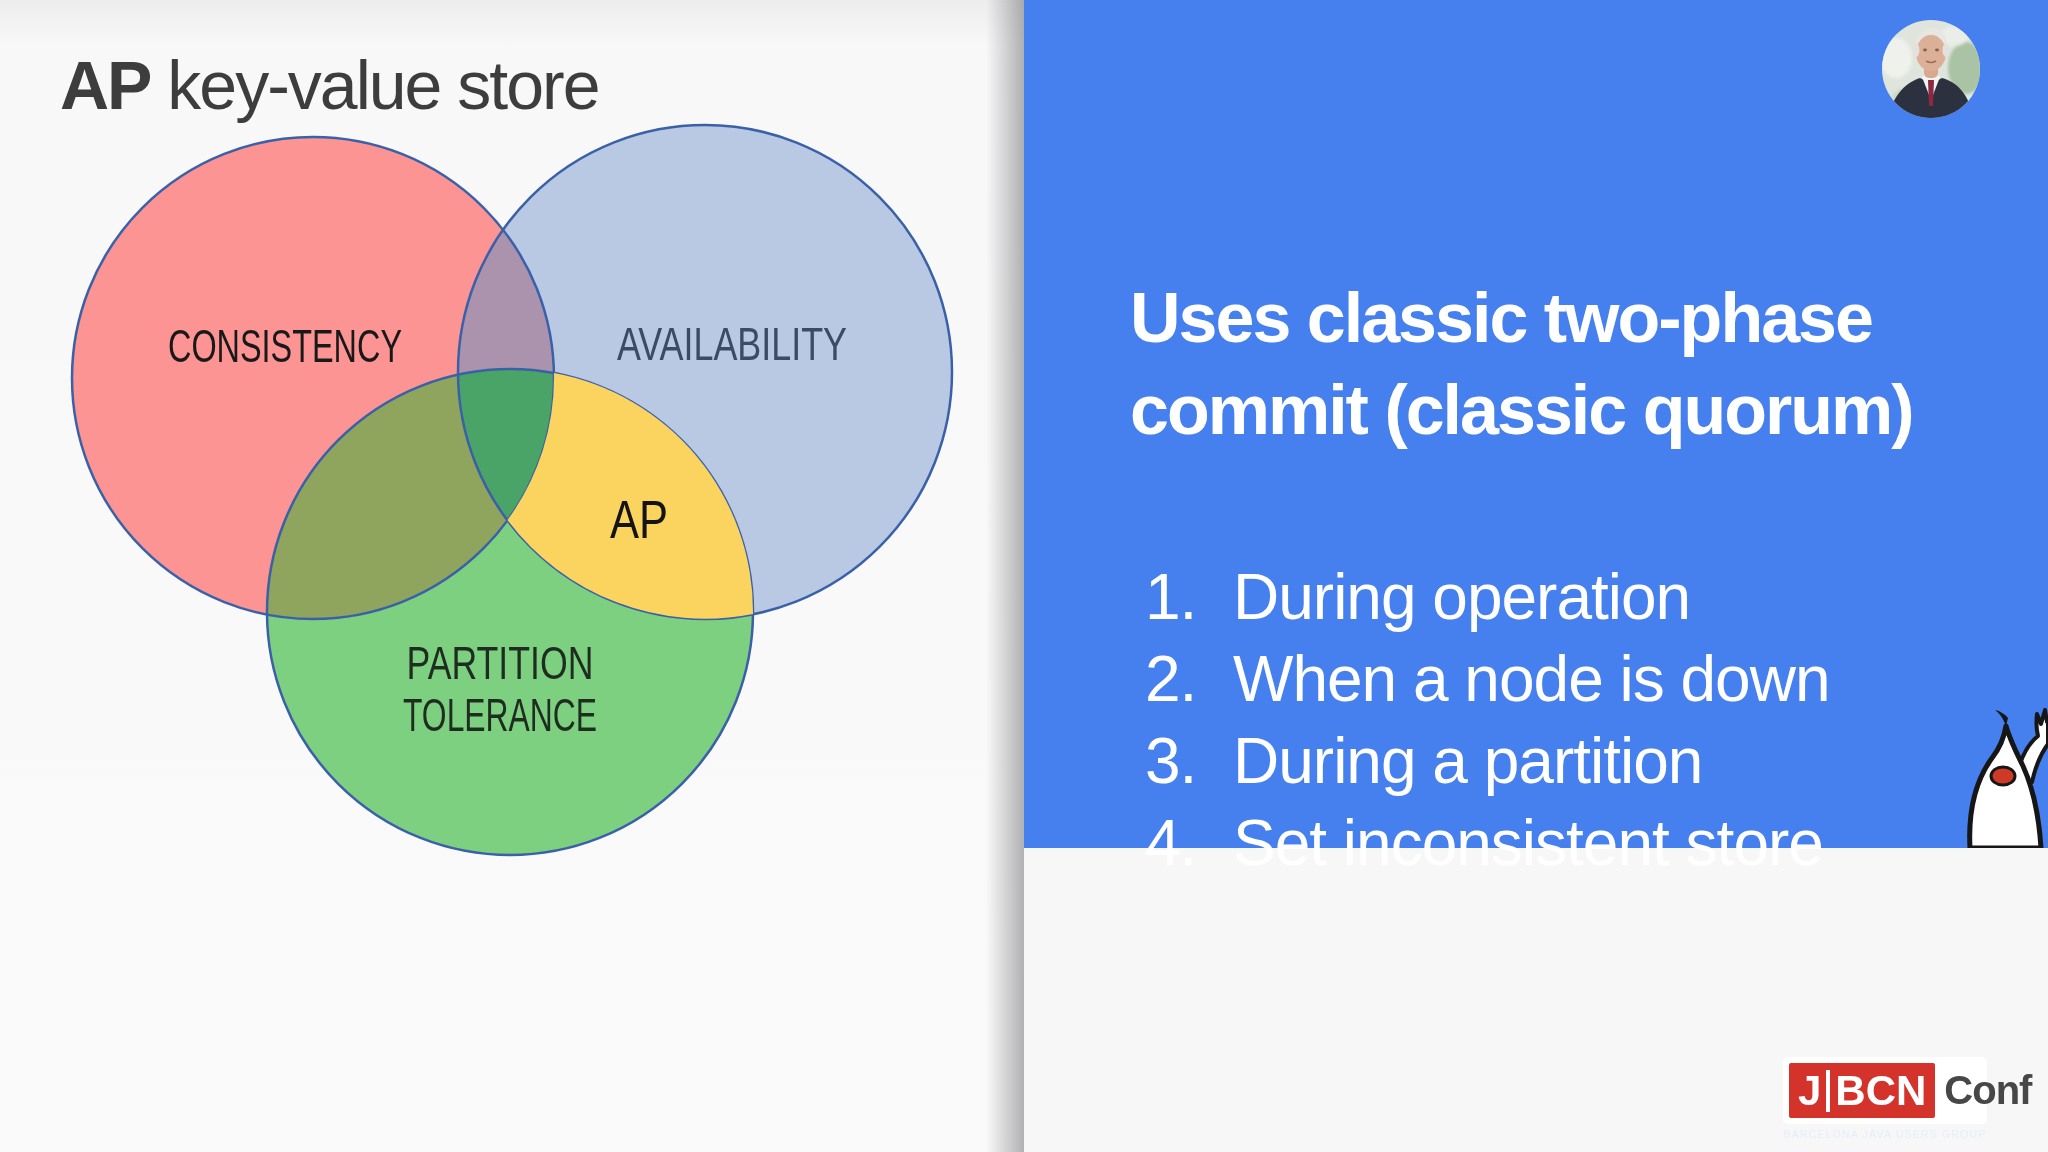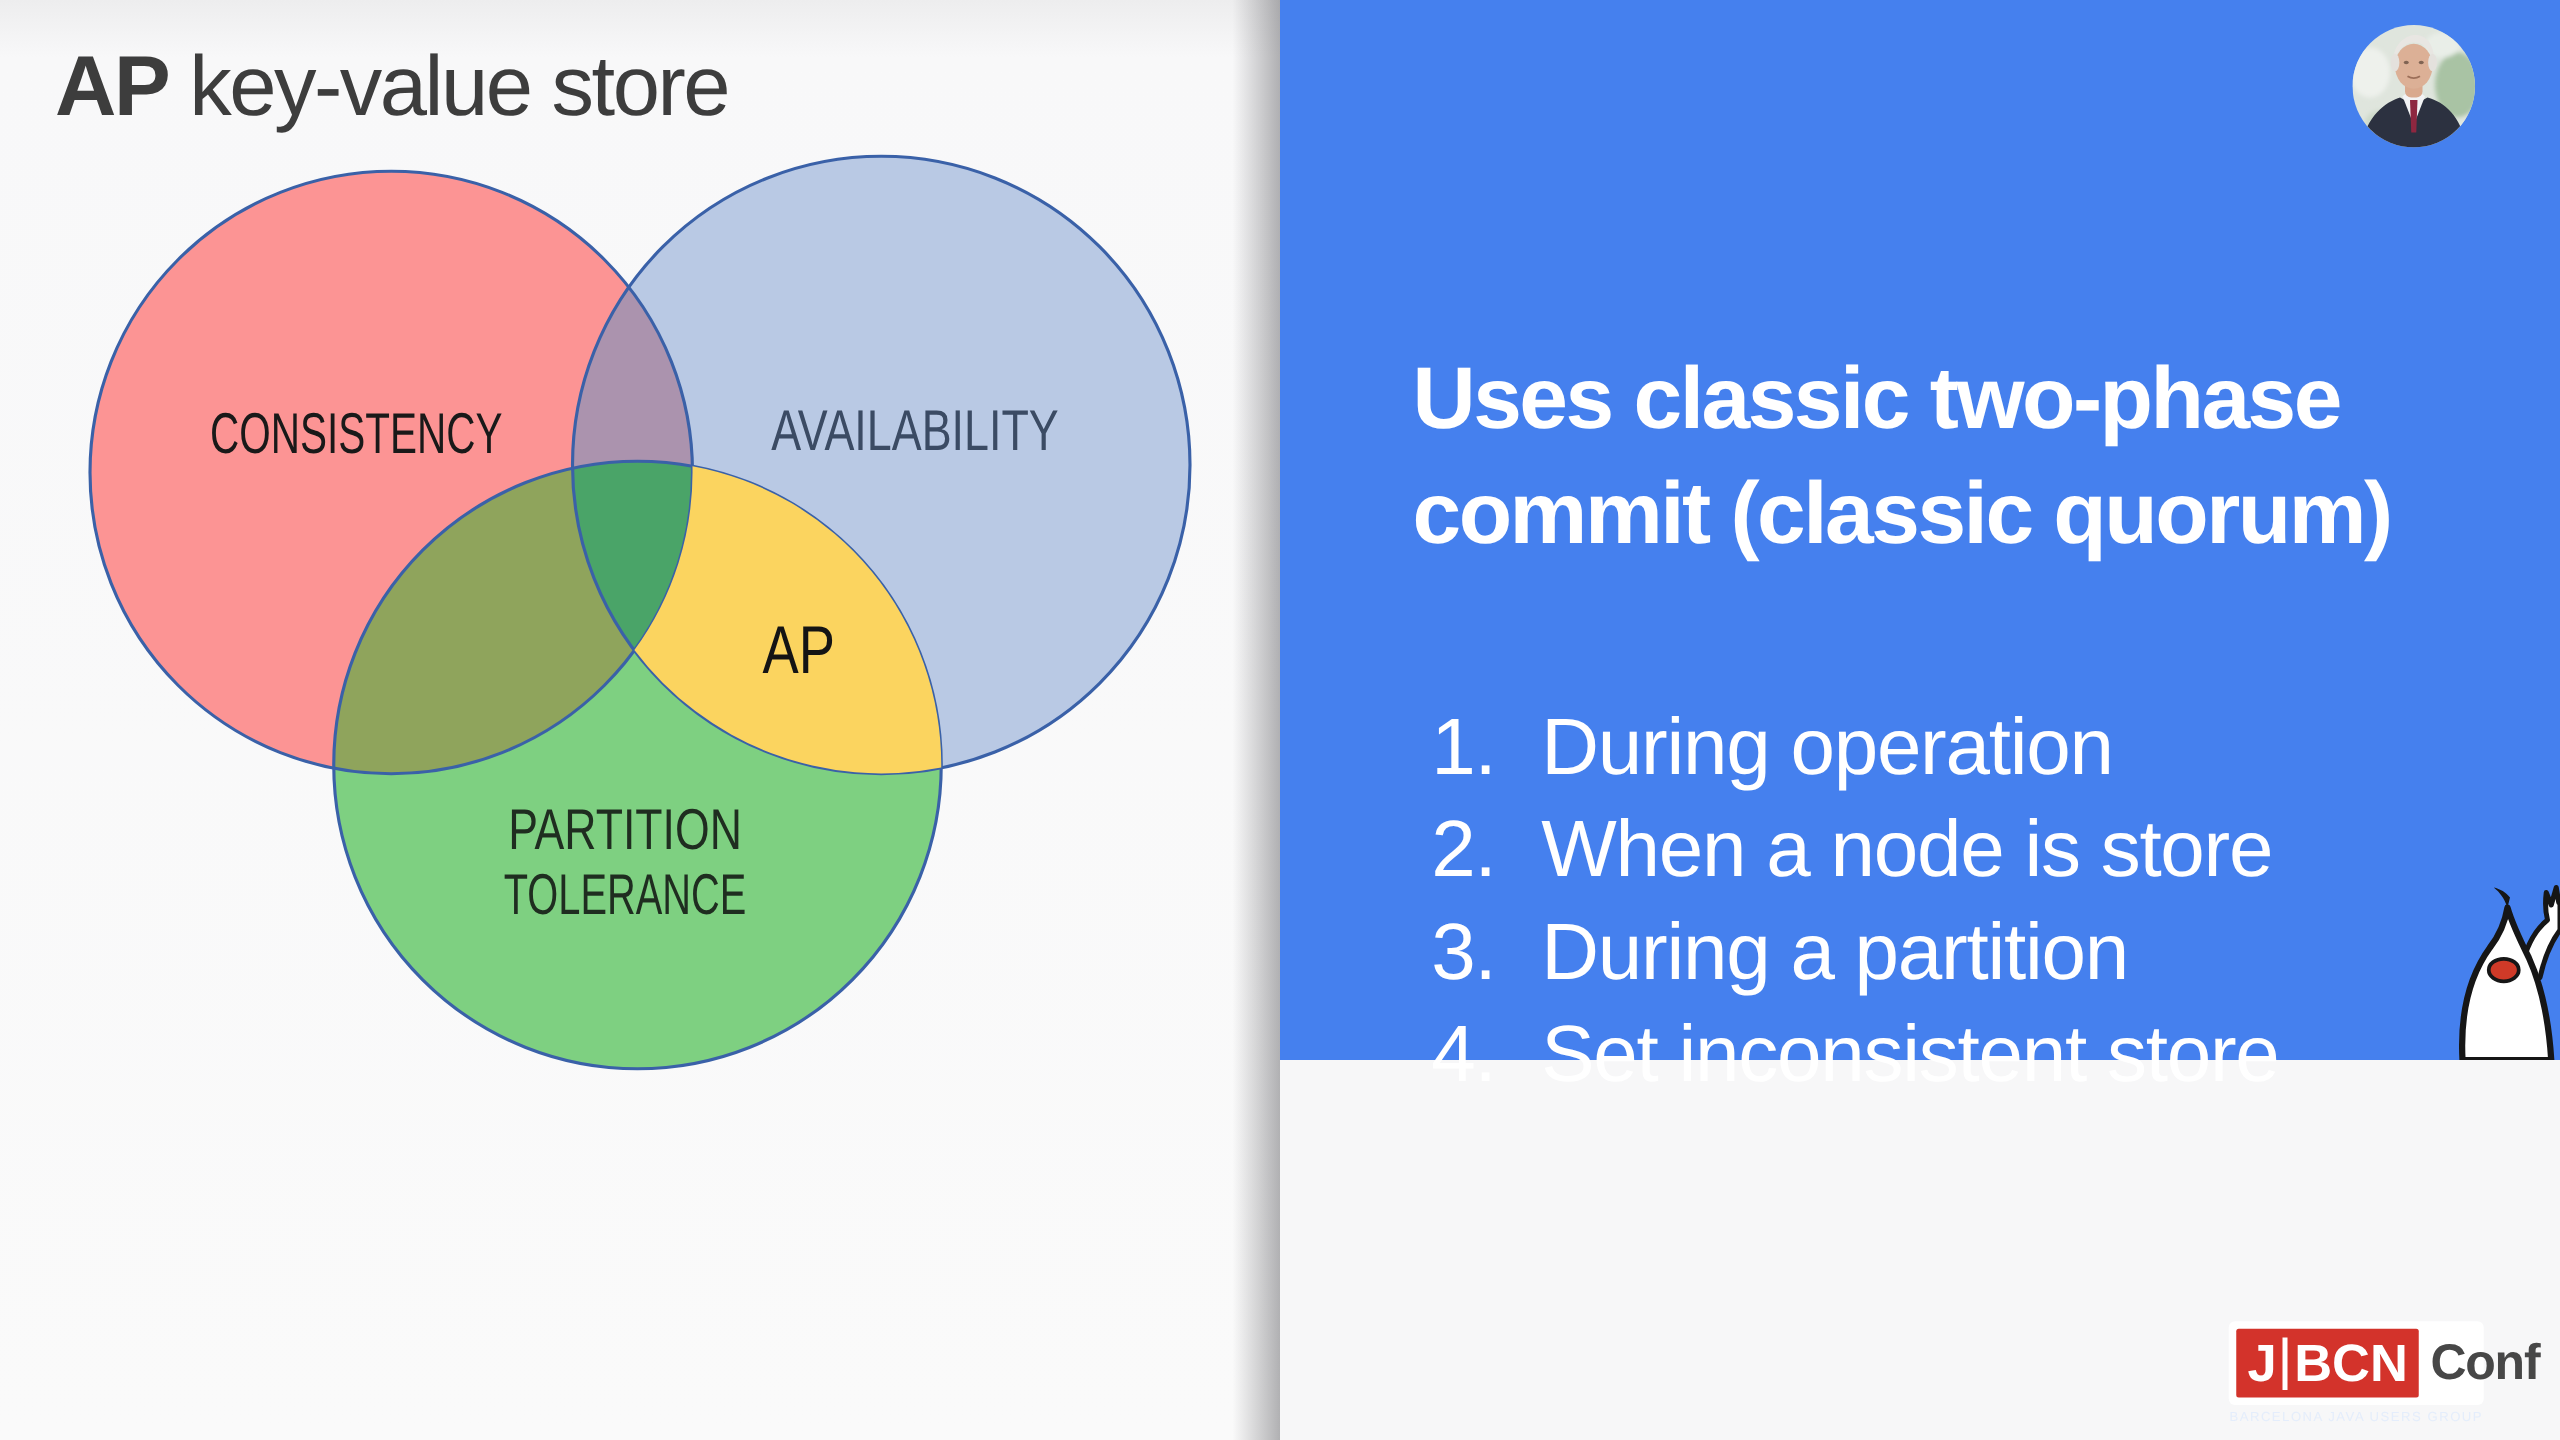--- a/index.html
+++ b/index.html
@@ -14,21 +14,21 @@
   .left-panel{
     position:absolute;left:0;top:0;width:1024px;height:1152px;
     background:linear-gradient(180deg,#ededee 0px,#f8f8f9 46px,#fafafa 100%);
   }
   .divider-shadow{
     position:absolute;left:986px;top:0;width:38px;height:1152px;
     background:linear-gradient(to right,rgba(90,90,95,0),rgba(75,75,80,0.42));
     pointer-events:none;z-index:3;
   }
   .slide-title{
-    position:absolute;left:44px;top:30px;margin:0;z-index:2;
+    position:absolute;left:44px;top:30px;margin:16px;z-index:2;
     font-size:68px;line-height:1.15;letter-spacing:-2px;
     color:#3d3d3d;font-weight:400;white-space:pre;
   }
   .slide-title .t-bold{font-weight:700;}
   .venn{position:absolute;left:0;top:0;width:1024px;height:1152px;z-index:1;}
   .venn text{font-family:"Liberation Sans","DejaVu Sans",sans-serif;}
 
   
   .right-panel{
     position:absolute;left:1024px;top:0;width:1024px;height:848px;
@@ -140,21 +140,21 @@
       <div>commit (classic quorum)</div>
     </div>
 
     <div class="numlist">
       <div class="row">
         <span class="num">1.</span>
         <span class="txt">During operation</span>
       </div>
       <div class="row">
         <span class="num">2.</span>
-        <span class="txt">When a node is store</span>
+        <span class="txt">When a node is down</span>
       </div>
       <div class="row">
         <span class="num">3.</span>
         <span class="txt">During a partition</span>
       </div>
       <div class="row">
         <span class="num">4.</span>
         <span class="txt">Set inconsistent store</span>
       </div>
     </div>

